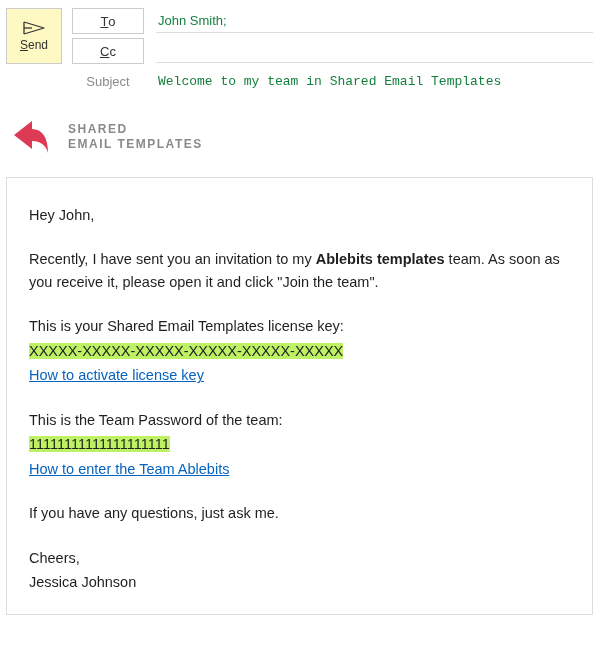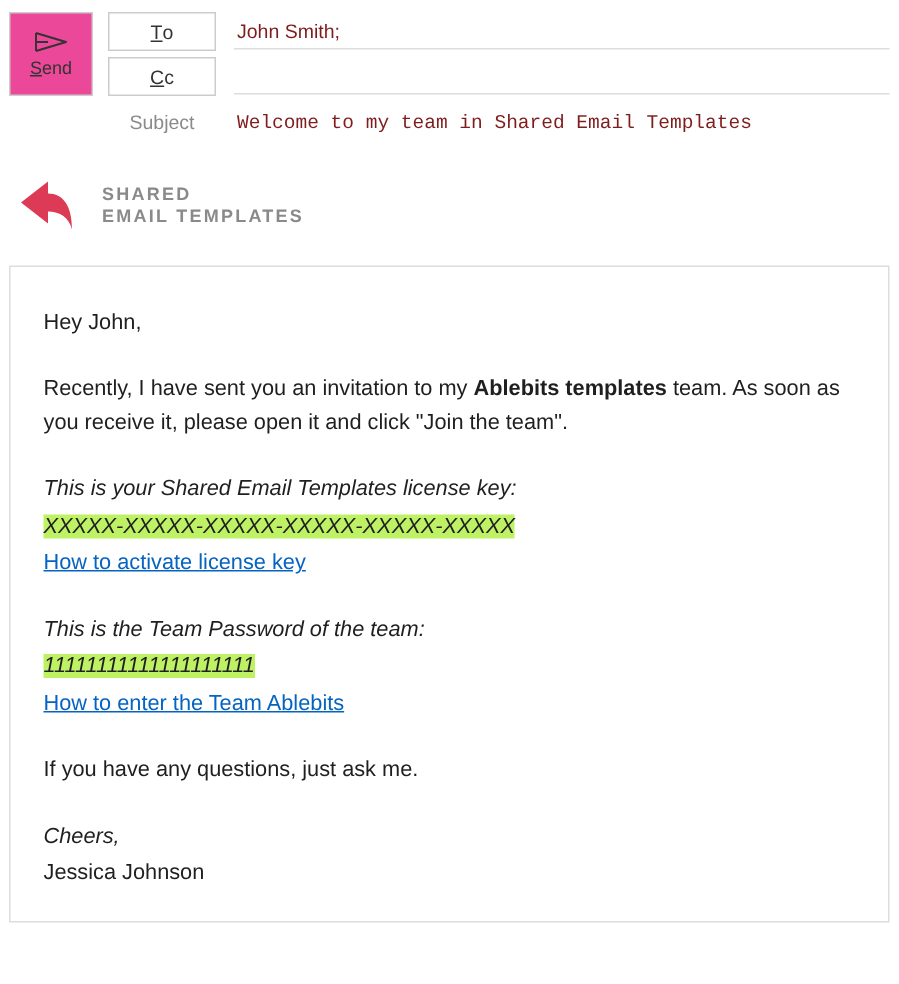--- a/index.html
+++ b/index.html
@@ -12,21 +12,21 @@
   }
   .compose-header {
     display: flex;
     padding: 8px 6px 0 6px;
     gap: 10px;
   }
   .send-btn {
     width: 56px;
     height: 56px;
     border: 1px solid #ccc;
-    background: #ec4899;
+    background: #fef9c3;
     display: flex;
     flex-direction: column;
     align-items: center;
     justify-content: center;
     cursor: pointer;
     gap: 2px;
   }
   .send-btn svg { display: block; }
   .send-label { font-size: 12px; }
   .send-label .u { text-decoration: underline; }
@@ -59,21 +59,21 @@
     color: #8a8a8a;
     font-size: 13px;
   }
   .field-input {
     flex: 1;
     border: none;
     border-bottom: 1px solid #ddd;
     padding: 4px 2px;
     font-family: inherit;
     font-size: 13px;
-    color: #7f1d1d;
+    color: #15803d;
     outline: none;
   }
   .brand-row {
     display: flex;
     align-items: center;
     gap: 16px;
     padding: 22px 8px 18px 8px;
   }
   .brand-text {
     color: #8a8a8a;
@@ -84,21 +84,21 @@
   }
   .body-area {
     border: 1px solid #ddd;
     margin: 0 6px 6px 6px;
     padding: 26px 22px 20px 22px;
     font-size: 14.5px;
     color: #1f1f1f;
     line-height: 1.55;
   }
   .body-area p { margin: 0 0 22px 0; }
-  .body-area p.tight { margin-bottom: 2px; font-style: italic; }
+  .body-area p.tight { margin-bottom: 2px; }
   .body-area p.last { margin-bottom: 0; }
   .hl { background: #bef264; }
   .link { color: #0563c1; text-decoration: underline; cursor: pointer; }
   .bold { font-weight: 700; }
 </style>
 </head>
 <body>
 
 <div class="compose-header">
   <div class="send-btn">

